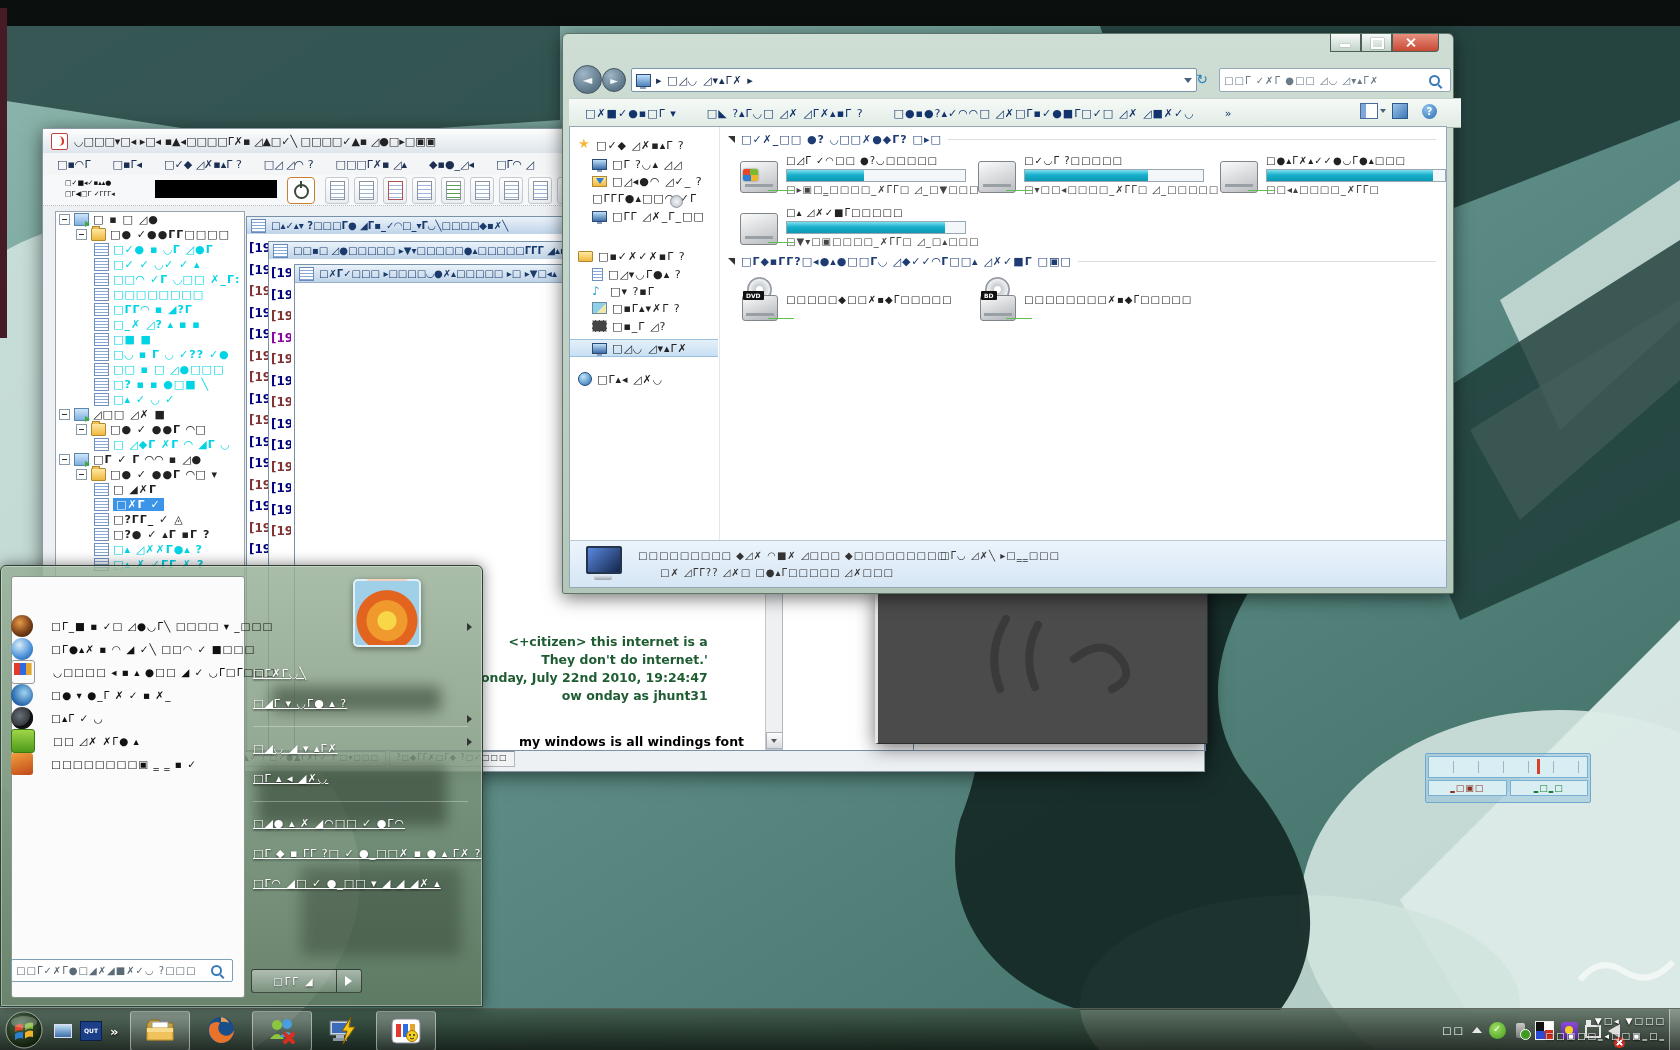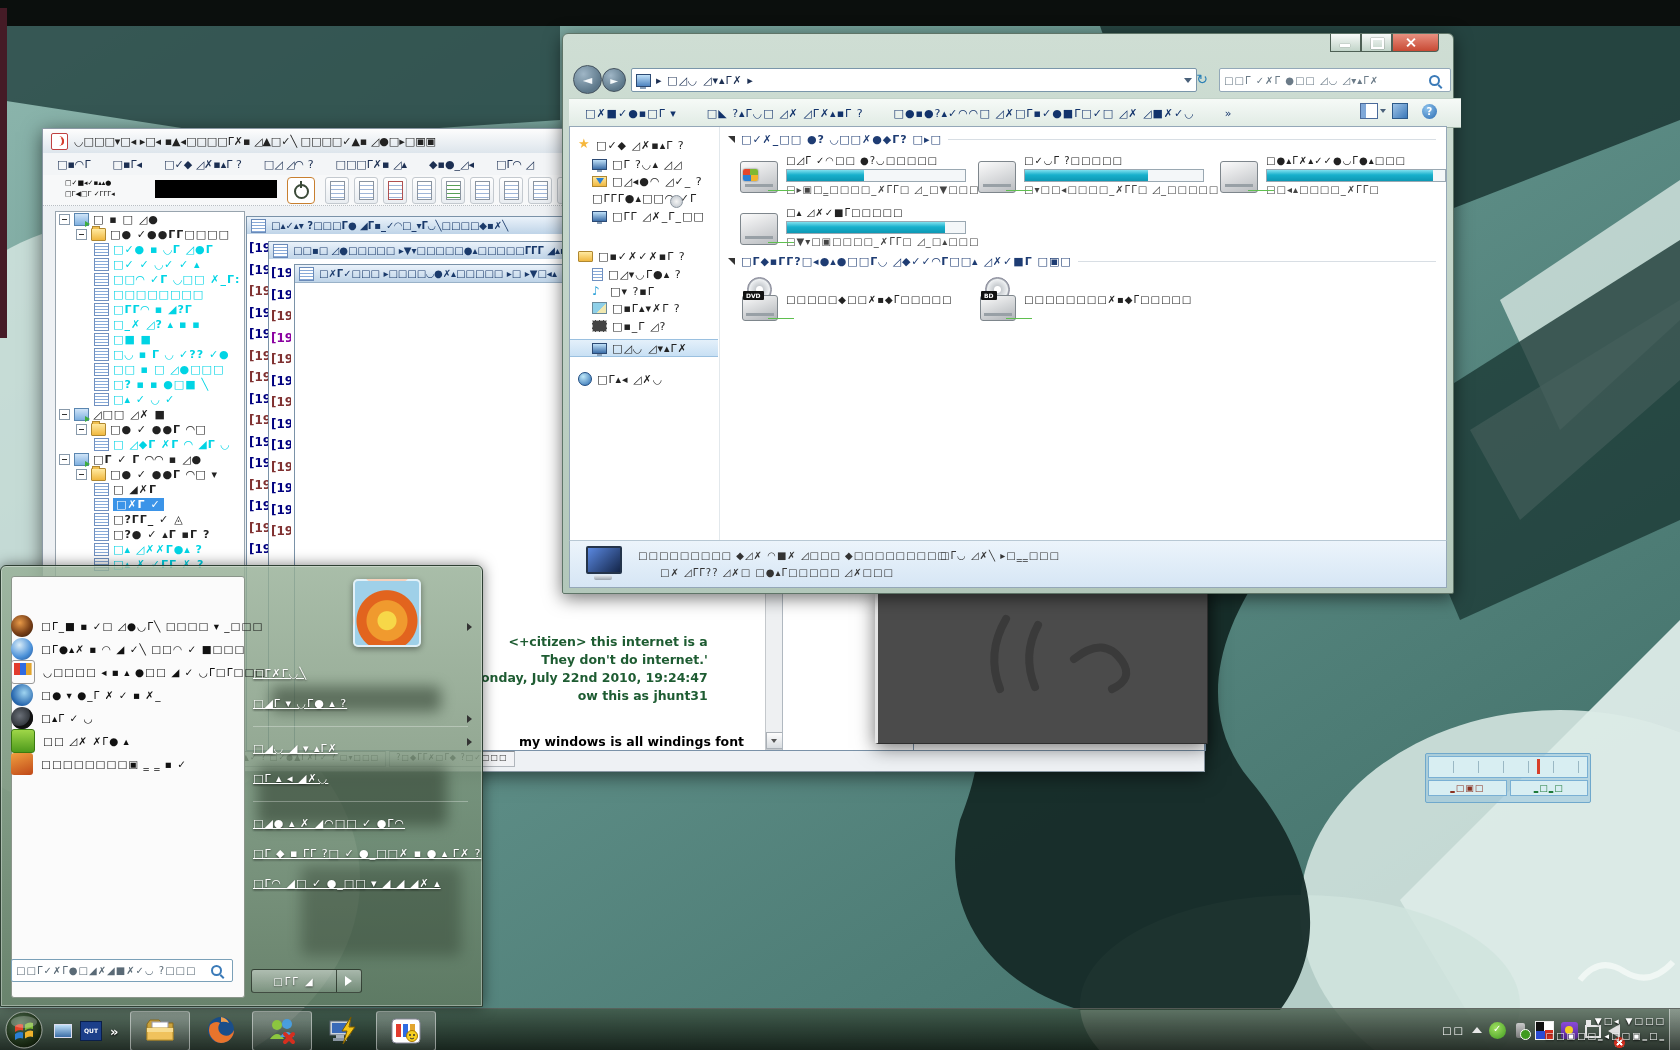--- a/index.html
+++ b/index.html
@@ -173,21 +173,21 @@
   .w-cells{display:flex;gap:3px;margin-top:2px;height:16px;}
   .w-cell{flex:1;background:#d8eef2;border:1px solid #7ab0d4;font-size:9px;font-weight:bold;text-align:center;line-height:15px;letter-spacing:1px;}
   .w-cell.red{color:#8a3020;}
   .w-cell.green{color:#1e7a3a;}
 
   
   #startmenu{left:0;top:565px;width:481px;height:440px;z-index:60;border:1px solid #2e3f33;border-radius:6px 6px 0 0;
     background:linear-gradient(rgba(150,175,150,.82),rgba(95,120,95,.85));box-shadow:0 0 14px rgba(0,0,0,.5), inset 0 0 0 1px rgba(255,255,255,.35);}
   .sm-blob{position:absolute;background:#2c3c2c;filter:blur(7px);opacity:.55;border-radius:6px;}
   .sm-left{position:absolute;left:10px;top:10px;width:232px;height:420px;background:#fbfbfb;border:1px solid #8a958a;border-radius:3px;}
-  .prog{position:relative;height:23px;display:flex;align-items:center;gap:8px;padding-left:6px;font-size:10.5px;color:#111;white-space:nowrap;letter-spacing:1px;}
+  .prog{position:relative;height:23px;display:flex;align-items:center;gap:18px;padding-left:6px;font-size:10.5px;color:#111;white-space:nowrap;letter-spacing:1px;}
   .prog .pic{width:22px;height:22px;flex:0 0 auto;border-radius:3px;}
   .prog.has-arrow::after{content:"";position:absolute;right:6px;top:9px;border-left:5px solid #333;border-top:4px solid transparent;border-bottom:4px solid transparent;}
   .p1 .pic{border-radius:50%;background:radial-gradient(circle at 40% 35%,#e89a48,#7a4018 55%,#2c1608);}
   .p2 .pic{border-radius:50%;background:radial-gradient(circle at 38% 32%,#d8ecf8,#4a90d8 60%,#1c4a8a);}
   .p3 .pic{background:linear-gradient(#fff,#ffd) ;border:1px solid #999;background-image:linear-gradient(90deg,#e23b2e 0 33%,#2e6be2 0 66%,#e2a52e 0);background-size:80% 55%;background-position:center 30%;background-repeat:no-repeat;}
   .p4 .pic{border-radius:50%;background:radial-gradient(circle at 60% 40%,#9fd4f0,#2a6ab0 65%,#123a6a);}
   .p5 .pic{border-radius:50%;background:radial-gradient(circle at 40% 40%,#6a7078,#23272c 70%);box-shadow:inset -3px -3px 0 #111;}
   .p6 .pic{background:linear-gradient(#9fd648,#4e9a1c);border:1px solid #3a7a10;}
   .p7 .pic{background:linear-gradient(160deg,#f0a040,#c04818);border-radius:3px;}
   .sm-progs{position:absolute;left:4px;top:48px;right:4px;}
@@ -482,21 +482,21 @@
       <div class="mdi-title">
         <span class="mdi-ico"></span>
         <span>□✗Γ✓□□□ ▸□□□□◡●✗▴□□□□□ ▸□ ▸▼□◂▴</span>
       </div>
       <div class="chat-area">
         <div class="chat-lines">
 
         <div class="chat-line" style="color: rgb(30, 92, 50);">&lt;+citizen&gt; this internet is a</div>
             <div class="chat-line" style="color: rgb(30, 92, 50);">They don't do internet.'</div>
             <div class="chat-line" style="color: rgb(30, 92, 50);">onday, July 22nd 2010, 19:24:47</div>
-            <div class="chat-line" style="color: rgb(30, 92, 50);">ow this as jhunt31</div>
+            <div class="chat-line" style="color: rgb(30, 92, 50);">ow onday as jhunt31</div>
           </div>
         <div class="chat-last">my windows is all windings font</div>
       </div>
       <div class="vscroll">
         <span class="vs-btn up"></span>
         <span class="vs-thumb"></span>
         <span class="vs-btn down"></span>
       </div>
       <div class="nicklist"></div>
     </div>

